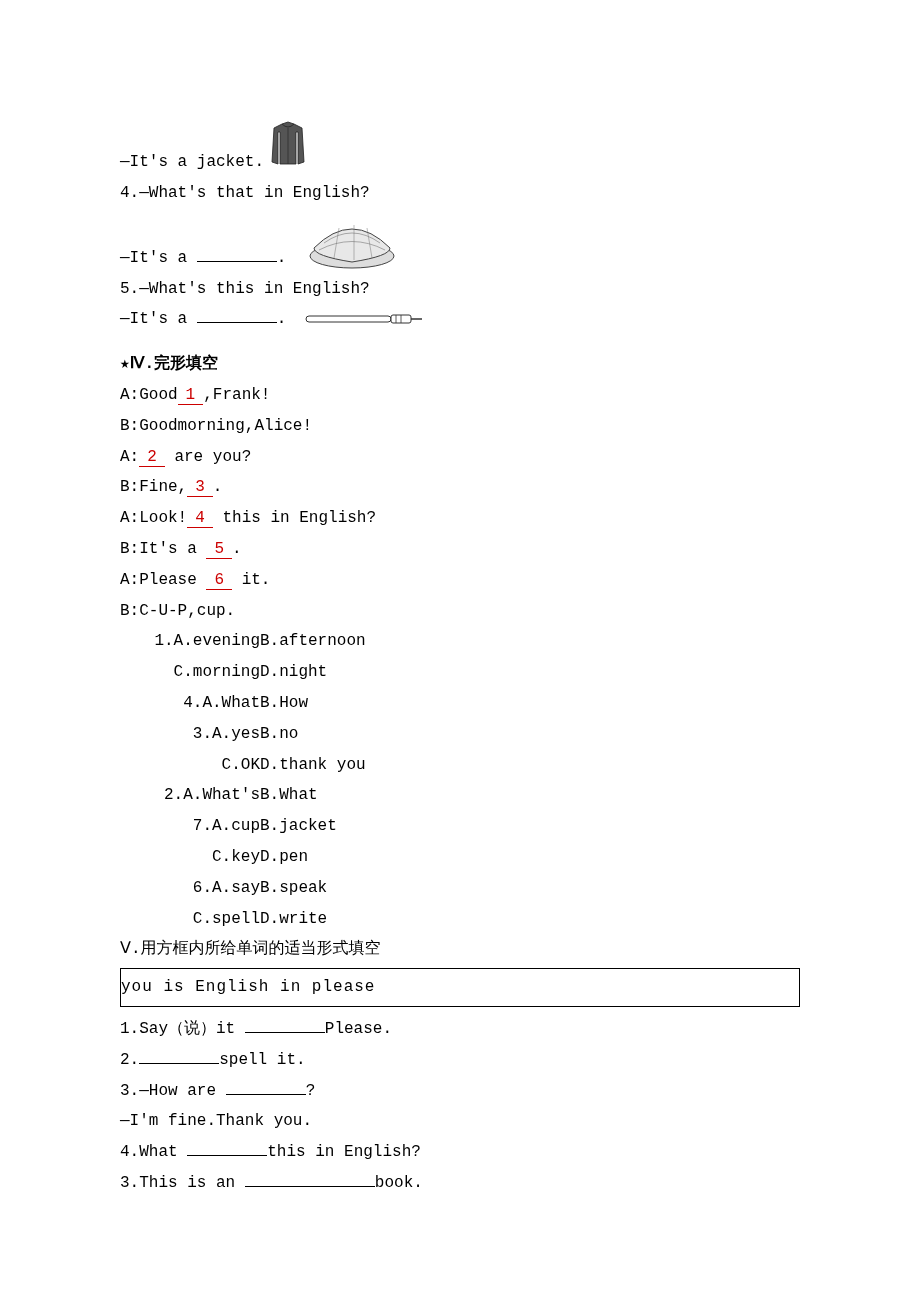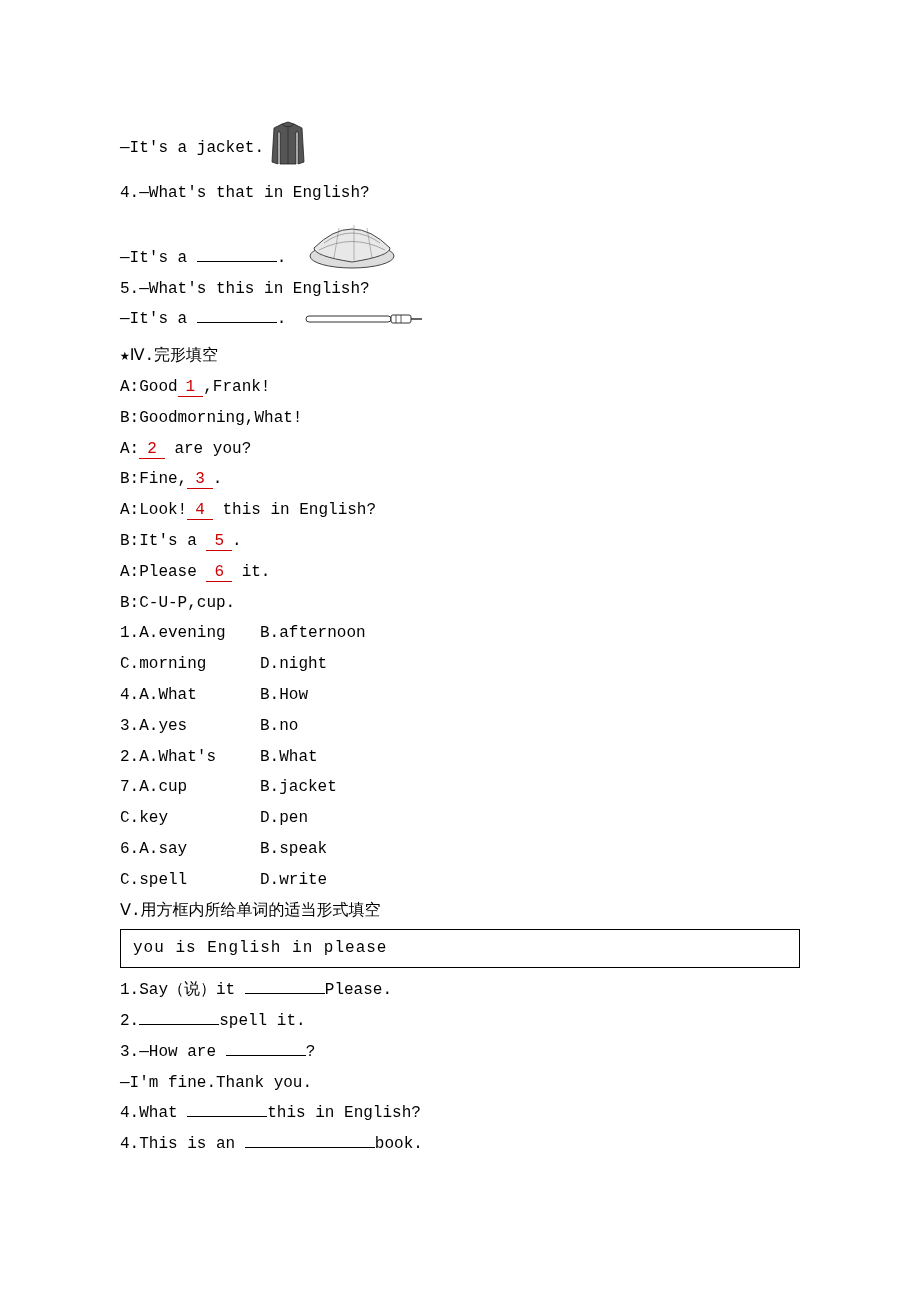--- a/index.html
+++ b/index.html
@@ -19,37 +19,37 @@
       min-width: 80px;
       vertical-align: baseline;
     }
     .blank-line.wide { min-width: 130px; }
     .num-red {
       color: #c00;
       border-bottom: 1px solid #c00;
       padding: 0 8px;
     }
     .cloze-row .col { display: inline-block; }
-    .cloze-row .col:first-child { width: 140px; }
+    .cloze-row .col:first-child { width: 140px; text-align: right; }
     .word-box {
       border: 1px solid #000;
-      padding: 4px 12px;
+      padding: 4px 0;
       margin: 4px 8px 8px 0;
       width: 680px;
       letter-spacing: 1px;
     }
     .img-inline {
       display: inline-block;
       vertical-align: bottom;
     }
     .jacket-svg { width: 40px; height: 46px; margin-left: 4px; }
     .quilt-svg { width: 95px; height: 55px; margin-left: 8px; vertical-align: middle; }
     .pen-svg { width: 120px; height: 12px; margin-left: 8px; vertical-align: middle; }
-    .section-title { margin-top: 8px; }
-    .q3-wrap { display: flex; align-items: center; }
+    .section-title { margin-top: 16px; font-weight: bold; }
+    .q3-wrap { display: flex; align-items: flex-end; }
   </style>
 </head>
 <body>
 
 <div class="line q3-wrap">
   <span>—It's a jacket.</span>
   <span class="img-inline">
     <svg class="jacket-svg" viewBox="0 0 40 46">
       <path d="M 14 4 L 20 2 L 26 4 L 34 8 L 36 42 L 30 44 L 30 12 L 28 12 L 28 44 L 12 44 L 12 12 L 10 12 L 10 44 L 4 42 L 6 8 Z" fill="#555" stroke="#222" stroke-width="0.8"></path>
       <path d="M 14 4 Q 20 10 26 4" fill="none" stroke="#222" stroke-width="0.8"></path>
@@ -88,21 +88,21 @@
       <line x1="97" y1="2" x2="97" y2="10" stroke="#333" stroke-width="0.8"></line>
     </svg>
   </span>
 </div>
 
 <div class="line section-title">★Ⅳ.完形填空</div>
 
 <div class="line">
   <span>A:Good</span><span class="num-red">1</span><span>,Frank!</span>
 </div>
-<div class="line">B:Goodmorning,What!</div>
+<div class="line">B:Goodmorning,Alice!</div>
 <div class="line">
   <span>A:</span><span class="num-red">2</span><span> are you?</span>
 </div>
 <div class="line">
   <span>B:Fine,</span><span class="num-red">3</span><span>.</span>
 </div>
 <div class="line">
   <span>A:Look!</span><span class="num-red">4</span><span> this in English?</span>
 </div>
 <div class="line">
@@ -111,20 +111,21 @@
 <div class="line">
   <span>A:Please </span><span class="num-red">6</span><span> it.</span>
 </div>
 <div class="line">B:C-U-P,cup.</div>
 
 <div>
   <div class="cloze-row line"><span class="col">1.A.evening</span><span class="col">B.afternoon</span></div>
   <div class="cloze-row line"><span class="col">C.morning</span><span class="col">D.night</span></div>
   <div class="cloze-row line"><span class="col">4.A.What</span><span class="col">B.How</span></div>
   <div class="cloze-row line"><span class="col">3.A.yes</span><span class="col">B.no</span></div>
+  <div class="cloze-row line"><span class="col">C.OK</span><span class="col">D.thank you</span></div>
   <div class="cloze-row line"><span class="col">2.A.What's</span><span class="col">B.What</span></div>
   <div class="cloze-row line"><span class="col">7.A.cup</span><span class="col">B.jacket</span></div>
   <div class="cloze-row line"><span class="col">C.key</span><span class="col">D.pen</span></div>
   <div class="cloze-row line"><span class="col">6.A.say</span><span class="col">B.speak</span></div>
   <div class="cloze-row line"><span class="col">C.spell</span><span class="col">D.write</span></div>
 </div>
 
 <div class="line">Ⅴ.用方框内所给单词的适当形式填空</div>
 
 <div class="word-box">you  is  English  in  please</div>
@@ -136,14 +137,14 @@
   <span>2.</span><span class="blank-line"></span><span>spell it.</span>
 </div>
 <div class="line">
   <span>3.—How are </span><span class="blank-line"></span><span>?</span>
 </div>
 <div class="line">—I'm fine.Thank you.</div>
 <div class="line">
   <span>4.What </span><span class="blank-line"></span><span>this in English?</span>
 </div>
 <div class="line">
-  <span>4.This is an </span><span class="blank-line wide"></span><span>book.</span>
+  <span>3.This is an </span><span class="blank-line wide"></span><span>book.</span>
 </div>
 
 </body></html>

